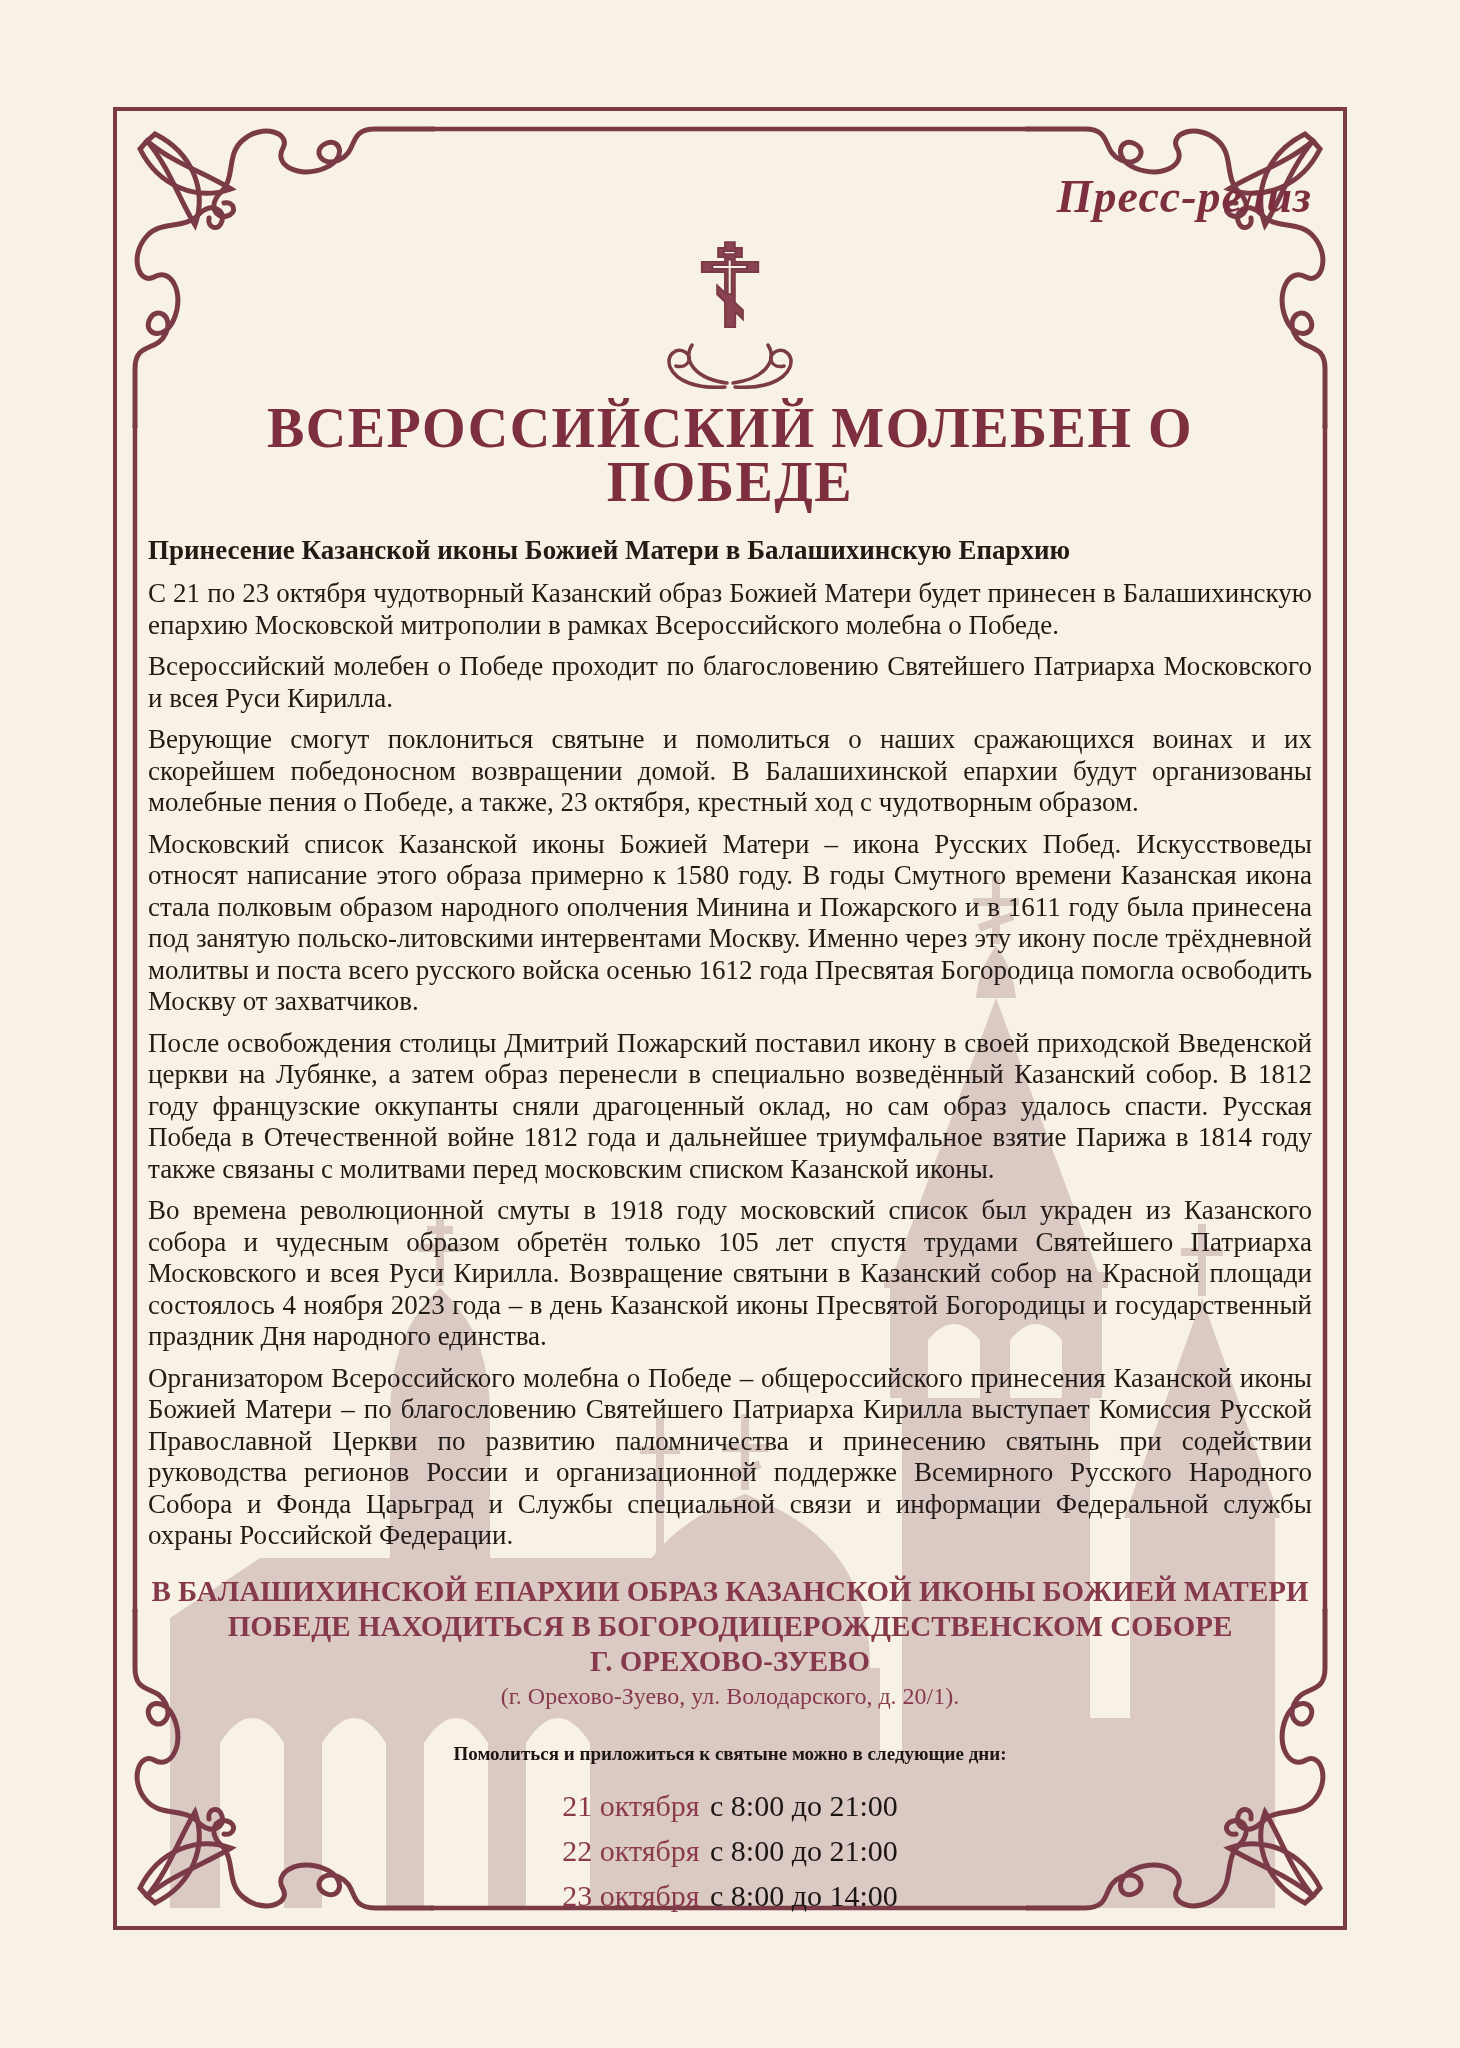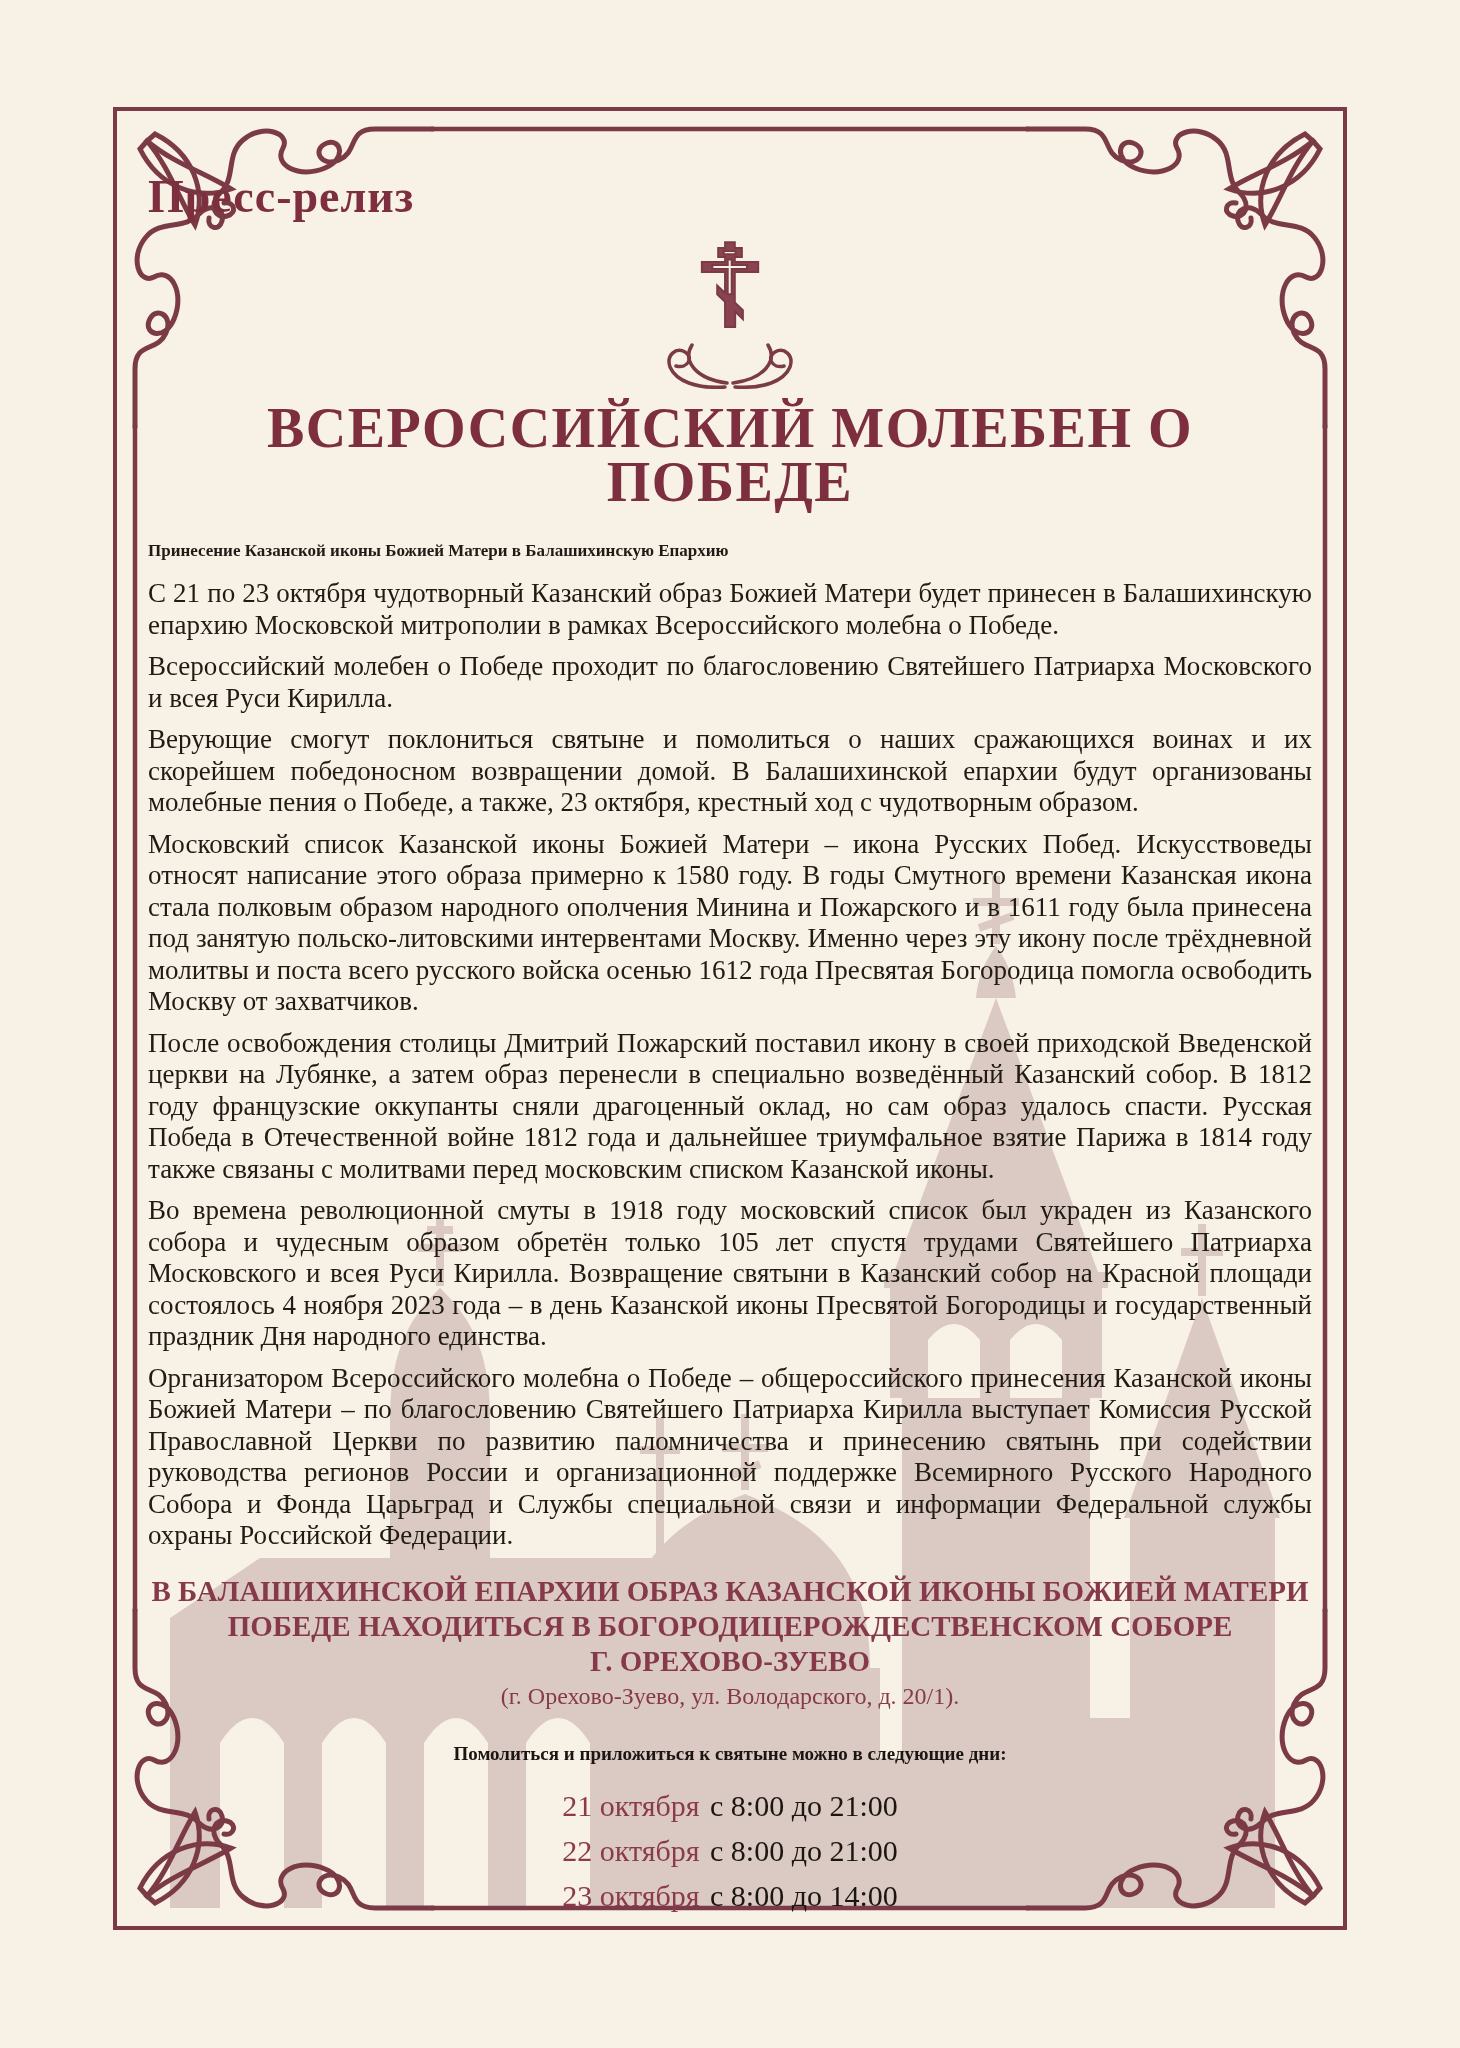--- a/index.html
+++ b/index.html
@@ -23,40 +23,40 @@
   }
   .watermark{
     position:absolute;left:140px;top:858px;width:1180px;height:1050px;z-index:0;
   }
 
   
   .content{
     position:absolute;left:148px;top:140px;width:1164px;z-index:3;
   }
   .kicker{
-    margin-top:30px;text-align:left;
-    font-size:46px;font-weight:bold;color:#7d2f3f;letter-spacing:1px;
+    margin-top:30px;text-align:right;
+    font-size:46px;font-weight:bold;color:#7d2f3f;letter-spacing:1px;font-style:italic;
   }
   .emblem{
     position:relative;width:230px;height:162px;margin:4px auto 0;
   }
   .cross-glyph{
     display:block;text-align:center;
     font-family:"DejaVu Sans",sans-serif;
     font-size:116px;line-height:120px;
     color:#8a4350;-webkit-text-stroke:2px #7b3b46;
   }
   .emblem-curls{position:absolute;left:15px;bottom:0;}
   .title{
     margin:12px 0 26px;text-align:center;
     font-size:56px;line-height:54px;font-weight:bold;color:#7d2f3f;
     letter-spacing:1.5px;
   }
   .lead{
-    margin:0 0 12px;font-size:17px;line-height:31px;font-weight:600;
+    margin:0 0 12px;font-size:27px;line-height:31px;font-weight:600;
   }
   .para{
     margin:0 0 10px;font-size:27px;line-height:31.5px;
     text-align:justify;hyphens:auto;-webkit-hyphens:auto;
   }
   .highlight{
     margin-top:22px;text-align:center;color:#86394a;
     font-size:29px;line-height:35px;font-weight:600;
   }
   .highlight .address{font-size:24px;font-weight:500;}

